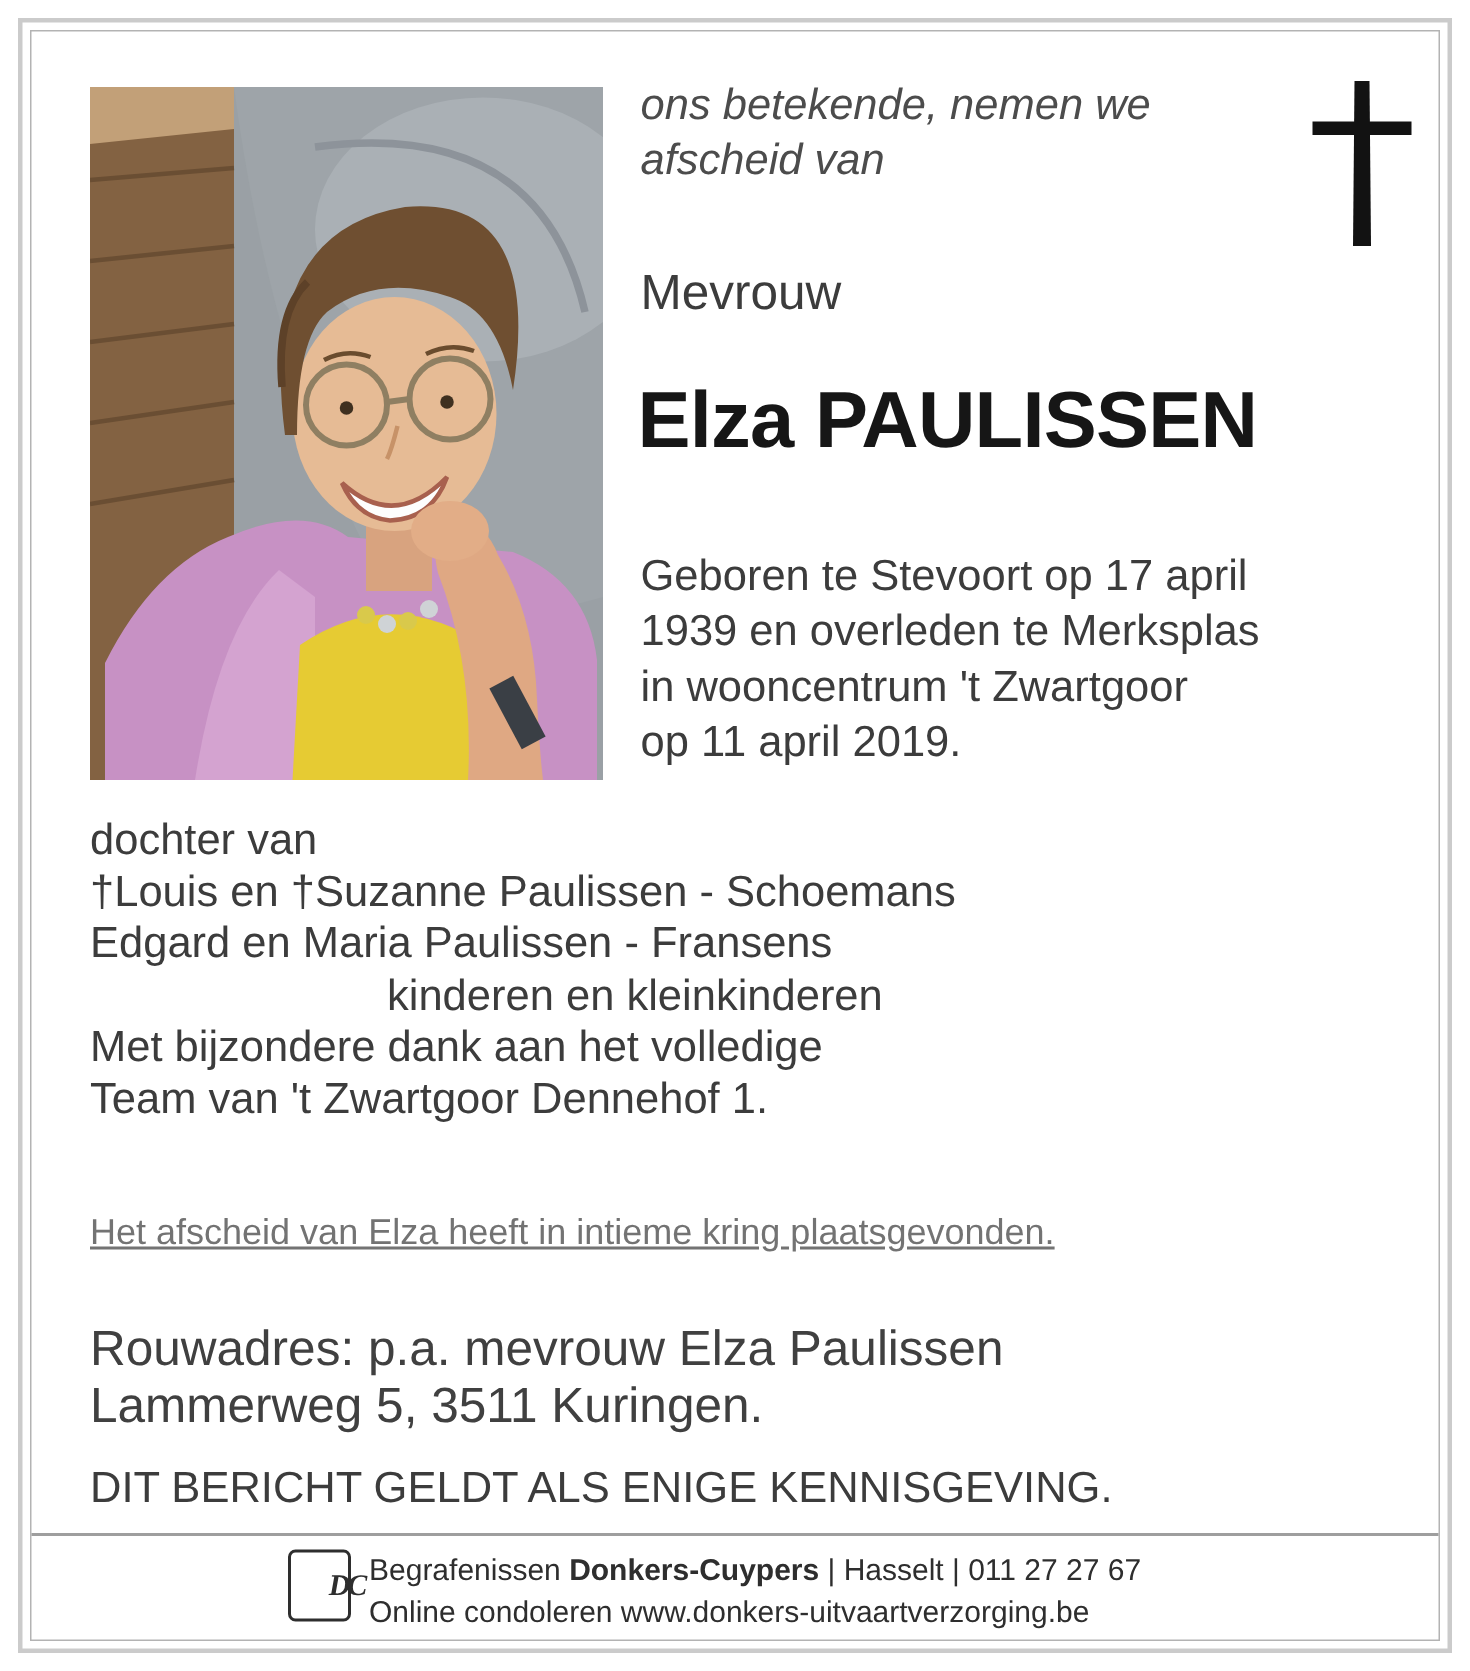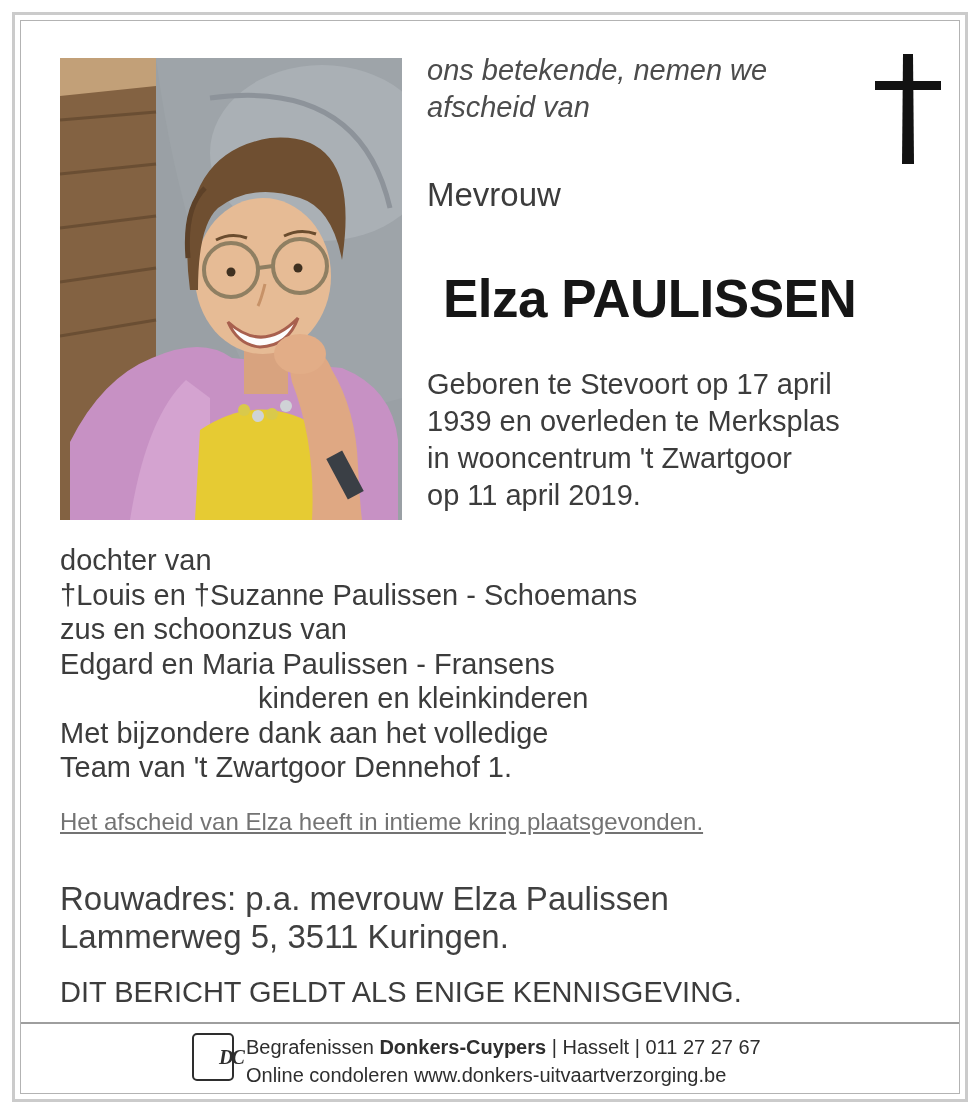--- a/index.html
+++ b/index.html
@@ -55,21 +55,21 @@
   .salutation {
     position: absolute;
     left: 427px; top: 176px;
     font-size: 33px;
     color: #3c3c3c;
   }
 
   .name {
     position: absolute;
     left: 425px; top: 252px;
-    margin: 18px;
+    margin: 0;
     font-size: 53px;
     line-height: 1.1;
     font-weight: bold;
     color: #161616;
     letter-spacing: -0.5px;
     white-space: nowrap;
   }
 
   .life {
     position: absolute;
@@ -232,21 +232,20 @@
   <div class="life">
     <div>Geboren te Stevoort op 17 april</div>
     <div>1939 en overleden te Merksplas</div>
     <div>in wooncentrum 't Zwartgoor</div>
     <div>op 11 april 2019.</div>
   </div>
 
   <div class="family">
     <div class="fline">dochter van</div>
     <div class="fline">†Louis en †Suzanne Paulissen - Schoemans</div>
-    <div class="fline">zus en schoonzus van</div>
     <div class="fline">Edgard en Maria Paulissen - Fransens</div>
     <div class="fline indent">kinderen en kleinkinderen</div>
     <div class="fline">Met bijzondere dank aan het volledige</div>
     <div class="fline">Team van 't Zwartgoor Dennehof 1.</div>
   </div>
 
   <div class="farewell">Het afscheid van Elza heeft in intieme kring plaatsgevonden.</div>
 
   <div class="address">
     <div>Rouwadres: p.a. mevrouw Elza Paulissen</div>

